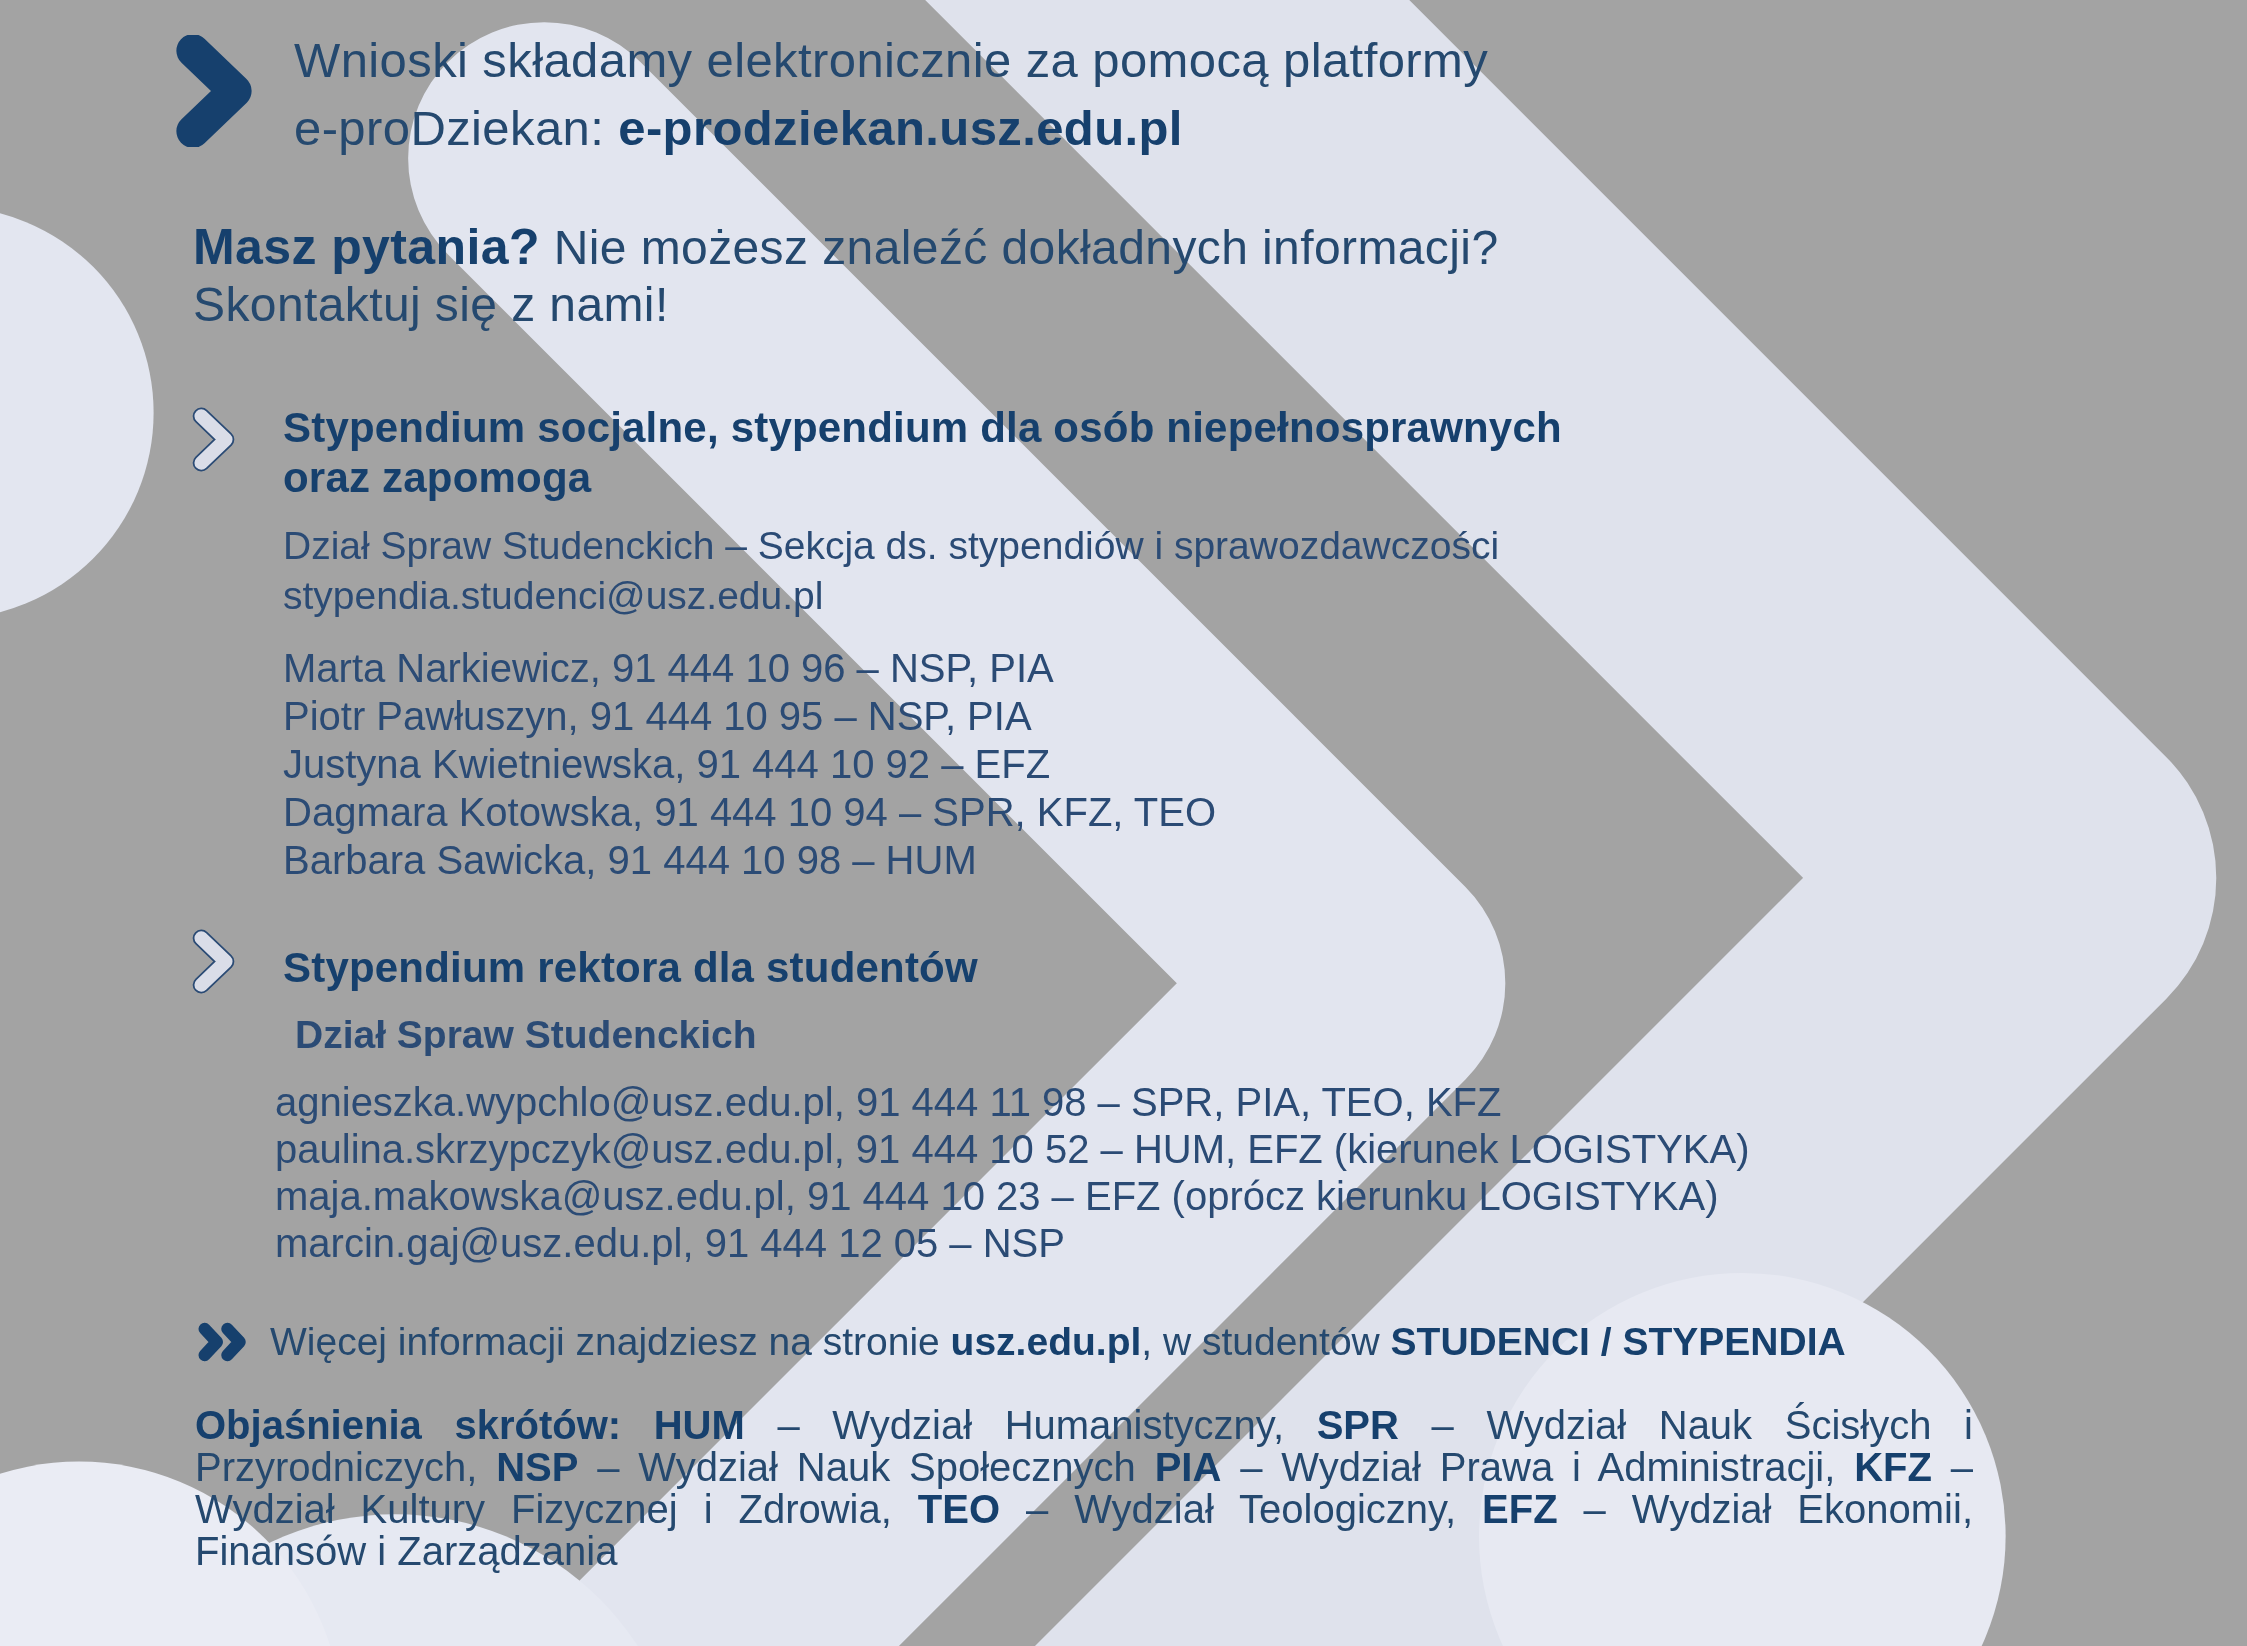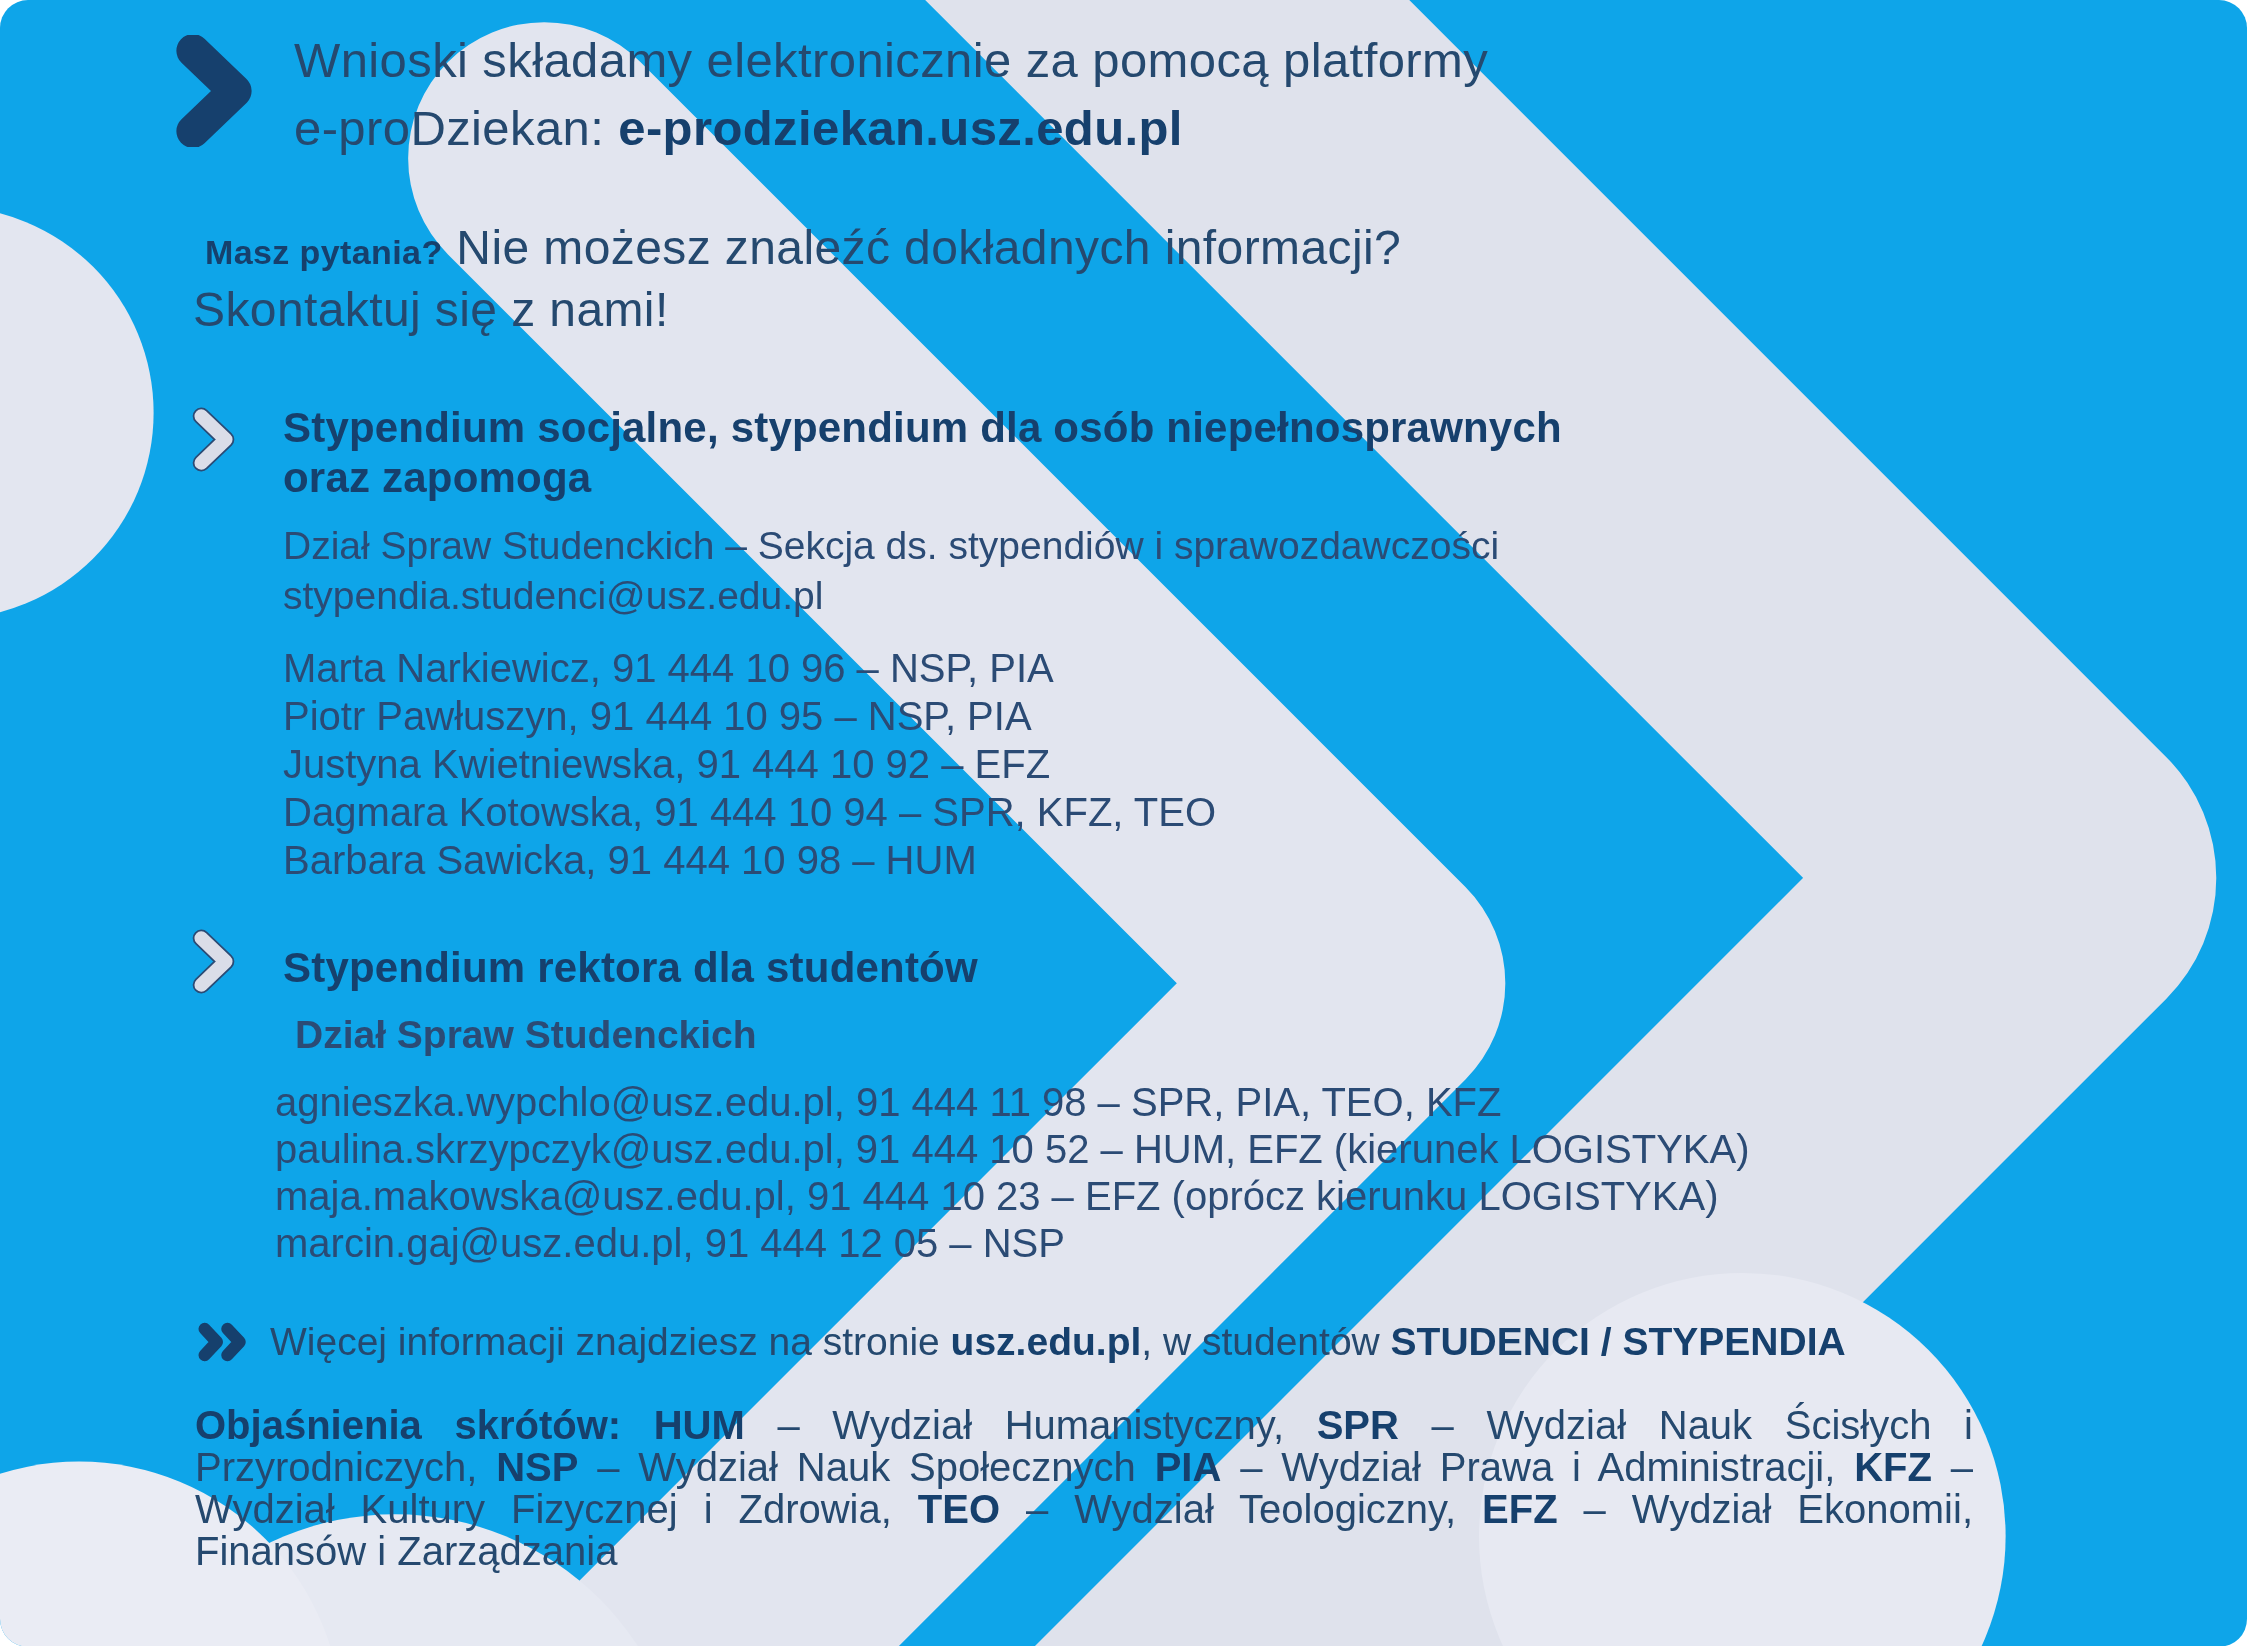--- a/index.html
+++ b/index.html
@@ -1,32 +1,31 @@
 <!DOCTYPE html>
 <html lang="pl" style="font-size:14px"><head>
 <meta charset="utf-8">
 <style>
   html,body{margin:0;padding:0;}
   .page{
     position:relative;
     width:2247px;height:1647px;
-    background:#0ea5e9;
+    background:#a3a3a3;
     overflow:hidden;
     font-family:"Liberation Sans", sans-serif;
     color:#2b4b75;
-    border-radius:28px;
   }
   .bg-svg{position:absolute;left:0;top:0;width:2247px;height:1647px;}
   .abs{position:absolute;}
 
   
   .intro-text{left:294px;top:26px;font-size:49px;line-height:68px;color:#25496f;letter-spacing:0.4px;}
   .intro-text b{color:#16406d;}
   .questions{left:193px;top:219px;font-size:48px;line-height:57px;color:#25496f;letter-spacing:0.4px;}
-  .questions b{font-size:34px;color:#16406d;margin-left:12px;}
+  .questions b{font-size:50px;color:#16406d;}
   .sec-title{left:283px;font-size:42px;line-height:50px;font-weight:700;color:#16406d;letter-spacing:0.2px;margin-top:11px;}
   .sec-dept{left:283px;font-size:39px;line-height:50px;color:#2b4b75;}
   .contacts{font-size:40px;line-height:48px;color:#2b4b75;}
   .more-info{left:270px;top:1317px;font-size:39px;line-height:49px;color:#25496f;}
   .more-info b{color:#16406d;}
   .abbr{
     left:195px;top:1404px;width:1778px;
     font-size:40px;line-height:42px;color:#25496f;
     text-align:justify;text-justify:inter-word;
   }

